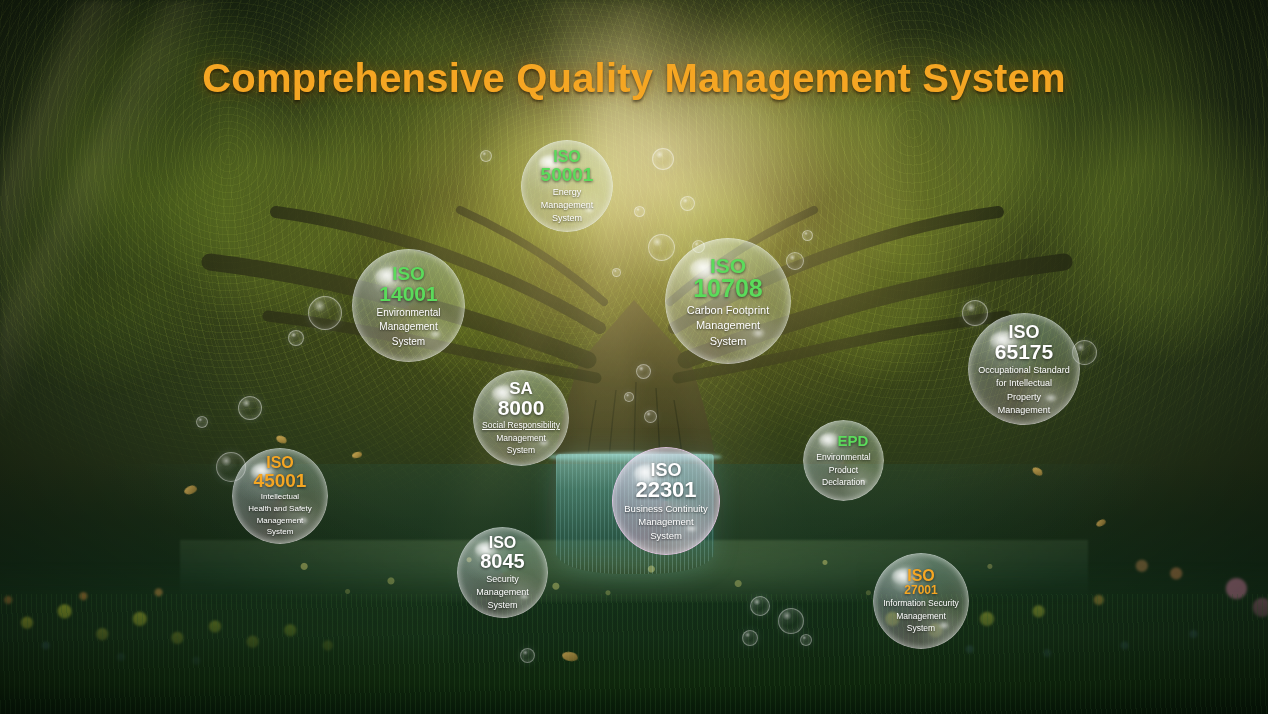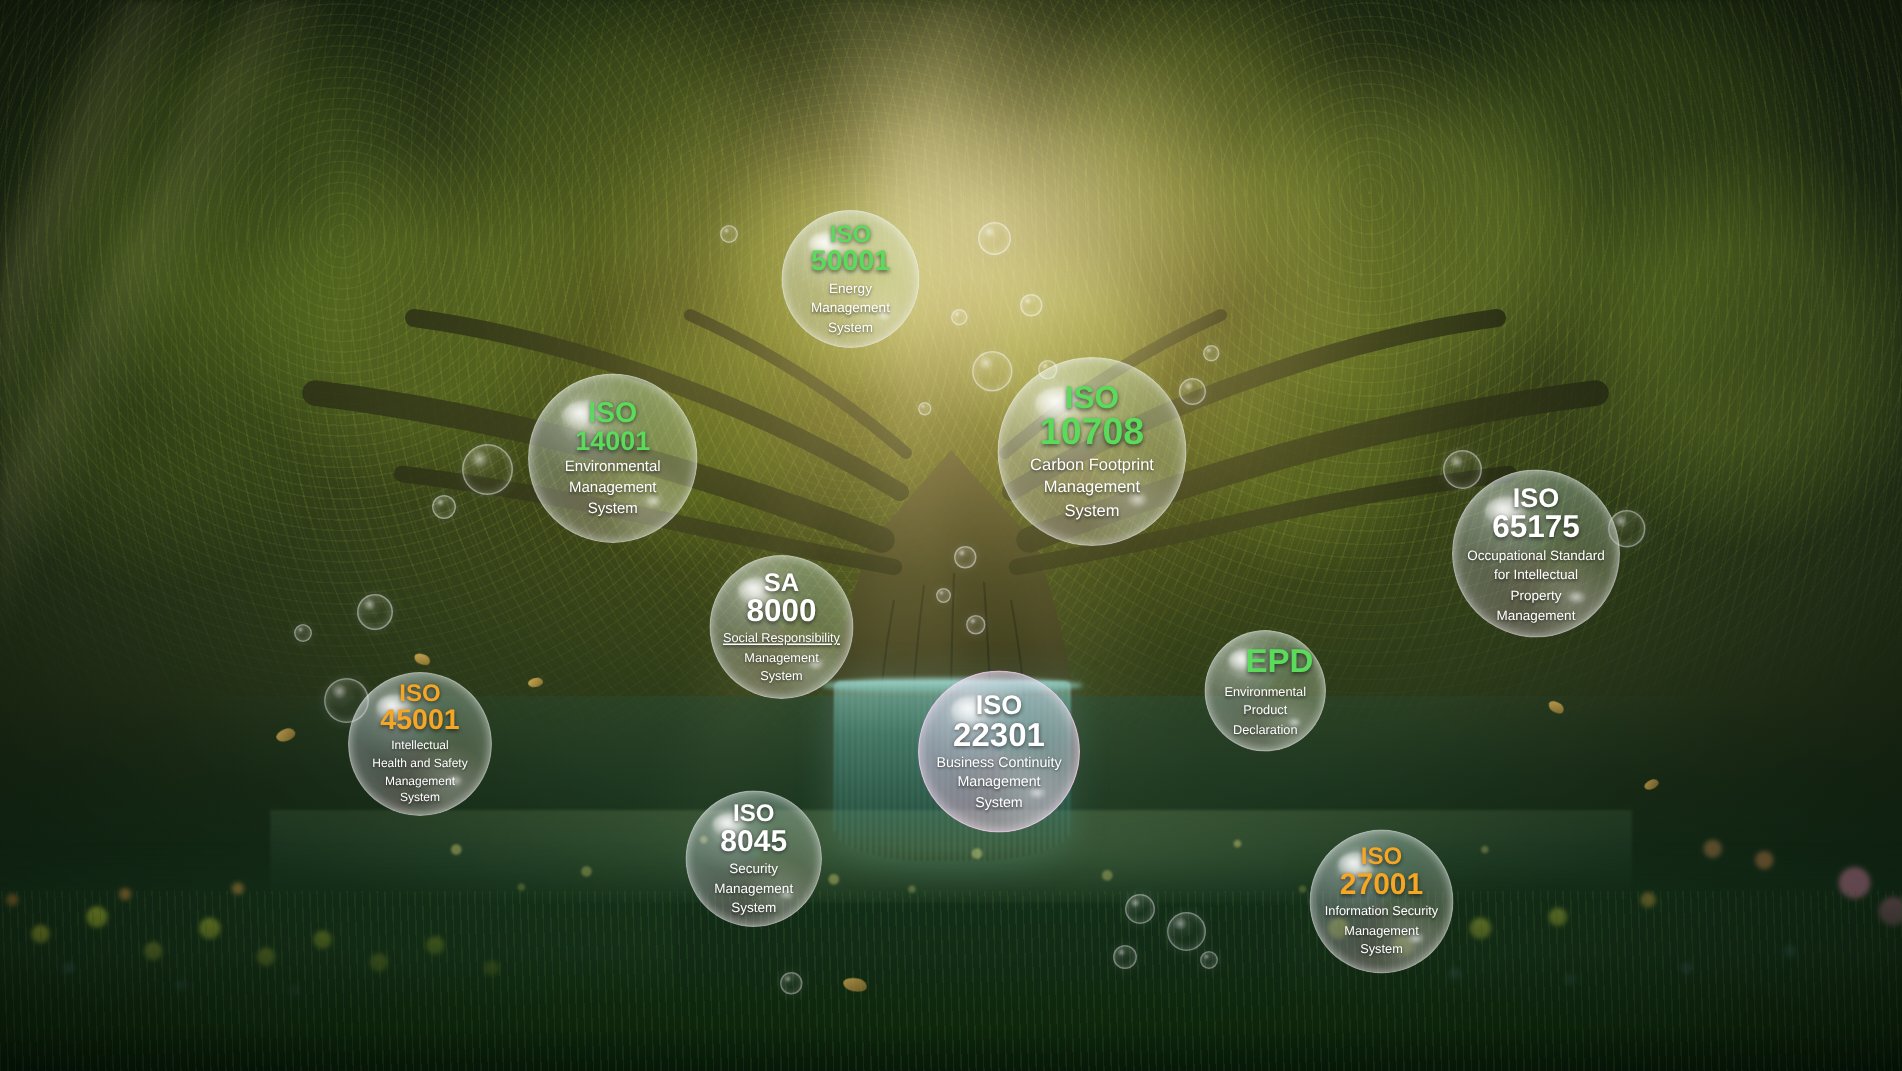--- a/index.html
+++ b/index.html
@@ -372,20 +372,21 @@
 
   <div class="petal" style="left:184px; top:486px; width:13px; height:8px; transform:rotate(-18deg);"></div>
   <div class="petal" style="left:276px; top:436px; width:11px; height:7px; transform:rotate(26deg);"></div>
   <div class="petal" style="left:352px; top:452px; width:10px; height:6px; transform:rotate(-8deg);"></div>
   <div class="petal" style="left:1032px; top:468px; width:11px; height:7px; transform:rotate(34deg);"></div>
   <div class="petal" style="left:1096px; top:520px; width:10px; height:6px; transform:rotate(-22deg);"></div>
   <div class="petal" style="left:562px; top:652px; width:16px; height:9px; transform:rotate(12deg);"></div>
 
   <div id="vignette"></div>
 
+  <div id="title">Comprehensive Quality Management System</div>
 
   <div class="bubble tint-green" style="left:521px; top:140px; width:92px; height:92px;">
     <span class="skin"></span>
     <span class="iris"></span>
     <span class="hl"></span>
     <span class="hl2"></span>
     <span class="content">
       <span class="code" style="font-size:16px;color:#5BDB5B;text-shadow:0 1px 3px rgba(0,0,0,.6);">ISO</span>
       <span class="code" style="font-size:19px;color:#5BDB5B;text-shadow:0 1px 3px rgba(0,0,0,.6);">50001</span>
       <span class="desc" style="font-size:9px;">Energy</span>
@@ -394,21 +395,21 @@
     </span>
   </div>
 
   <div class="bubble tint-green" style="left:352px; top:249px; width:113px; height:113px;">
     <span class="skin"></span>
     <span class="iris"></span>
     <span class="hl"></span>
     <span class="hl2"></span>
     <span class="content">
       <span class="code" style="font-size:19px;color:#5BDB5B;text-shadow:0 1px 3px rgba(0,0,0,.6);">ISO</span>
-      <span class="code" style="font-size:18px;color:#5BDB5B;text-shadow:0 1px 3px rgba(0,0,0,.6);text-align:center;">14001</span>
+      <span class="code" style="font-size:21px;color:#5BDB5B;text-shadow:0 1px 3px rgba(0,0,0,.6);text-align:center;">14001</span>
       <span class="desc" style="font-size:10px;">Environmental</span>
       <span class="desc" style="font-size:10px;">Management</span>
       <span class="desc" style="font-size:10px;">System</span>
     </span>
   </div>
 
   <div class="bubble tint-green" style="left:665px; top:238px; width:126px; height:126px;">
     <span class="skin"></span>
     <span class="iris"></span>
     <span class="hl"></span>
@@ -450,21 +451,21 @@
       <span class="desc" style="font-size:8.5px;">System</span>
     </span>
   </div>
 
   <div class="bubble tint-green" style="left:803px; top:420px; width:81px; height:81px;">
     <span class="skin"></span>
     <span class="iris"></span>
     <span class="hl"></span>
     <span class="hl2"></span>
     <span class="content">
-      <span class="code" style="font-size:22px;color:#5BDB5B;text-shadow:0 1px 3px rgba(0,0,0,.6);margin-left:19px;">EPD</span>
+      <span class="code" style="font-size:15px;color:#5BDB5B;text-shadow:0 1px 3px rgba(0,0,0,.6);margin-left:19px;">EPD</span>
       <span class="desc" style="font-size:8.5px;margin-top:5px;">Environmental</span>
       <span class="desc" style="font-size:8.5px;">Product</span>
       <span class="desc" style="font-size:8.5px;">Declaration</span>
     </span>
   </div>
 
   <div class="bubble tint-dark" style="left:232px; top:448px; width:96px; height:96px;">
     <span class="skin"></span>
     <span class="iris"></span>
     <span class="hl"></span>
@@ -507,20 +508,20 @@
     </span>
   </div>
 
   <div class="bubble tint-dark" style="left:873px; top:553px; width:96px; height:96px;">
     <span class="skin"></span>
     <span class="iris"></span>
     <span class="hl"></span>
     <span class="hl2"></span>
     <span class="content">
       <span class="code" style="font-size:16px;color:#F5A623;text-shadow:0 1px 3px rgba(0,0,0,.6);">ISO</span>
-      <span class="code" style="font-size:20px;color:#F5A623;text-shadow:0 1px 3px rgba(0,0,0,.6);">27001</span>
+      <span class="code" style="font-size:12px;color:#F5A623;text-shadow:0 1px 3px rgba(0,0,0,.6);">27001</span>
       <span class="desc" style="font-size:8.5px;">Information Security</span>
       <span class="desc" style="font-size:8.5px;">Management</span>
       <span class="desc" style="font-size:8.5px;">System</span>
     </span>
   </div>
 
 </div>
 
 </body></html>

